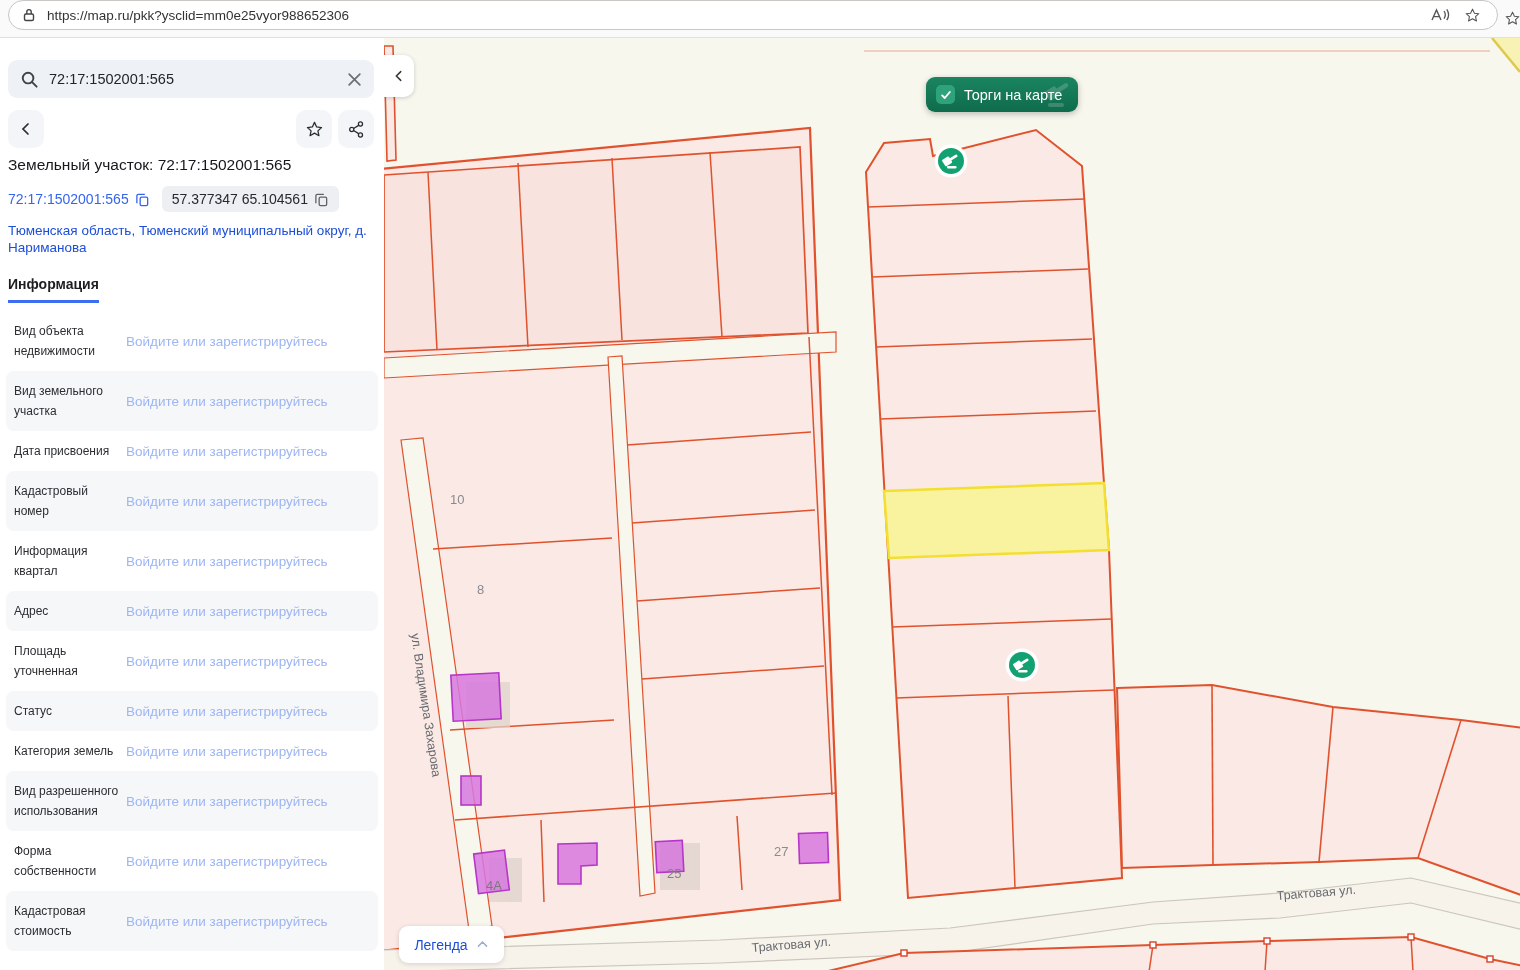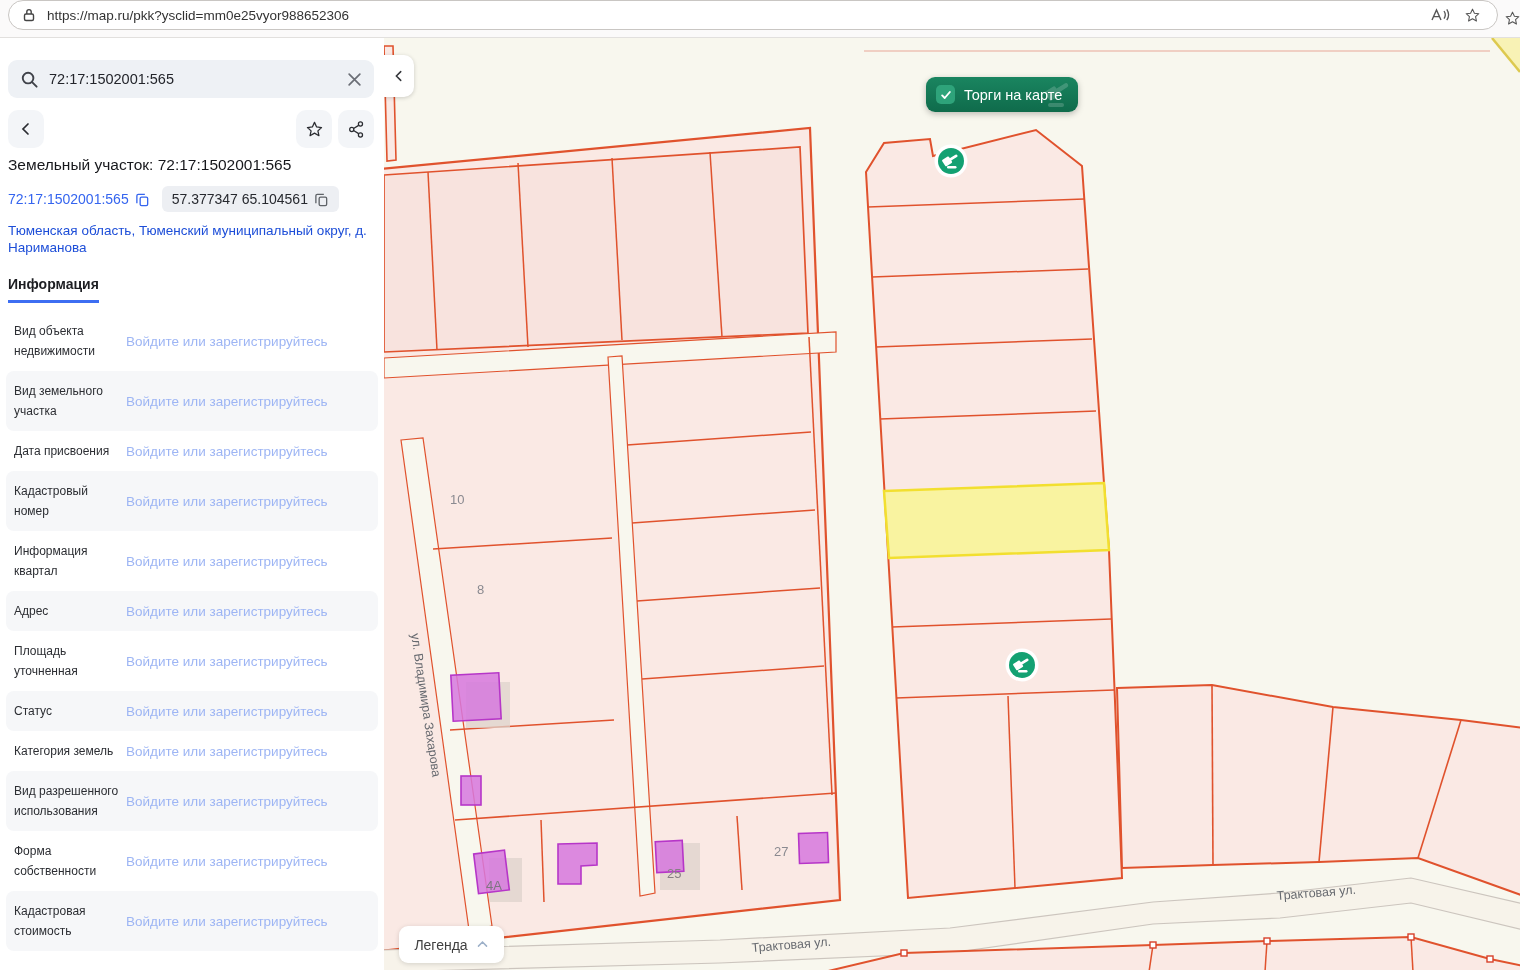--- a/index.html
+++ b/index.html
@@ -61,21 +61,21 @@
                box-shadow:0 2px 6px rgba(0,0,0,.25); display:flex; align-items:center; gap:9px;
                cursor:pointer; overflow:hidden; position:absolute;margin-top:18px; }
   .torgi-check { width:19px; height:19px; border-radius:5px; background:#2ea37a;
                  display:flex; align-items:center; justify-content:center; flex:none; }
   .torgi-label { color:#fff; font-size:14.5px; white-space:nowrap; position:relative; z-index:1; }
   .torgi-watermark { position:absolute; right:2px; top:0px; opacity:.18; }
   .legend-btn { position:absolute; left:15px; top:888px; width:105px; height:37px;
                 background:#fff; border:none; border-radius:9px;
                 box-shadow:0 1px 5px rgba(0,0,0,.15); cursor:pointer;
                 display:flex; align-items:center; justify-content:center; gap:8px; }
-  .legend-label { font-size:14px; color:#404040; }
+  .legend-label { font-size:14px; color:#1d4ed8; }
 
   text { font-family:"Liberation Sans", sans-serif; }
 </style>
 </head>
 <body>
 
 <div class="browser-bar">
   <div class="url-pill">
     <svg width="16" height="16" viewBox="0 0 16 16">
       <rect x="3.5" y="7" width="9" height="6.5" rx="1.5" fill="none" stroke="#444" stroke-width="1.4"></rect>

